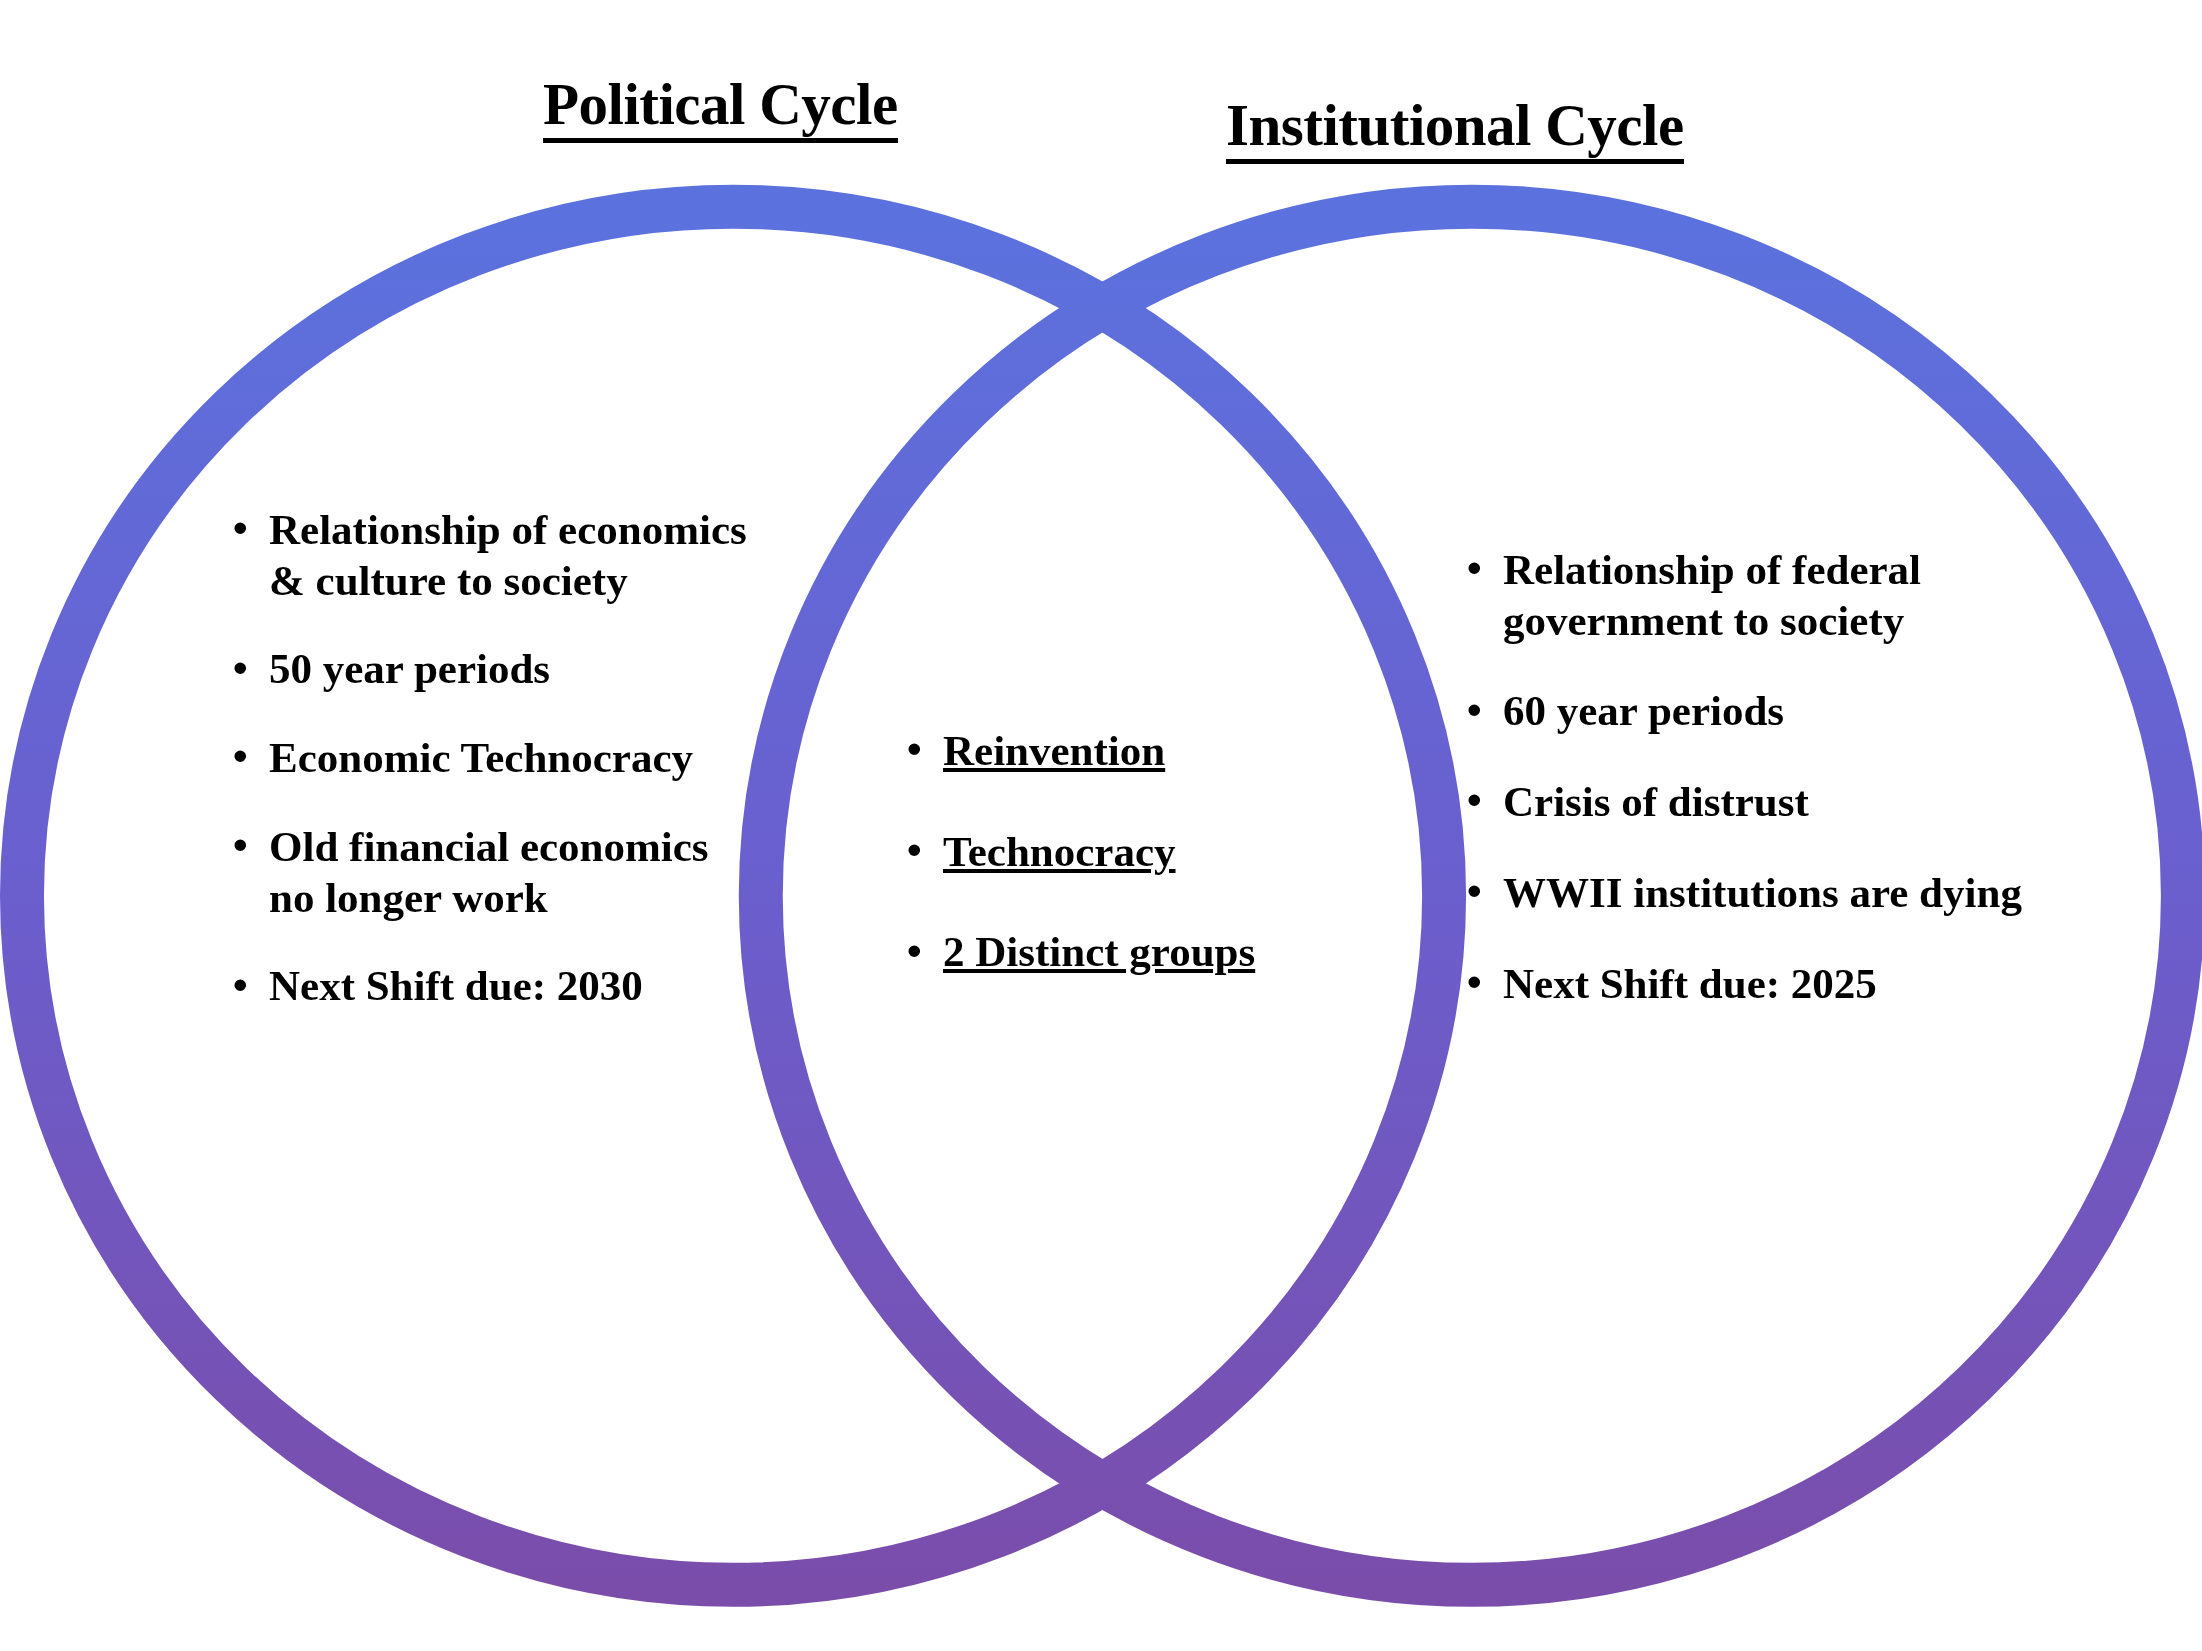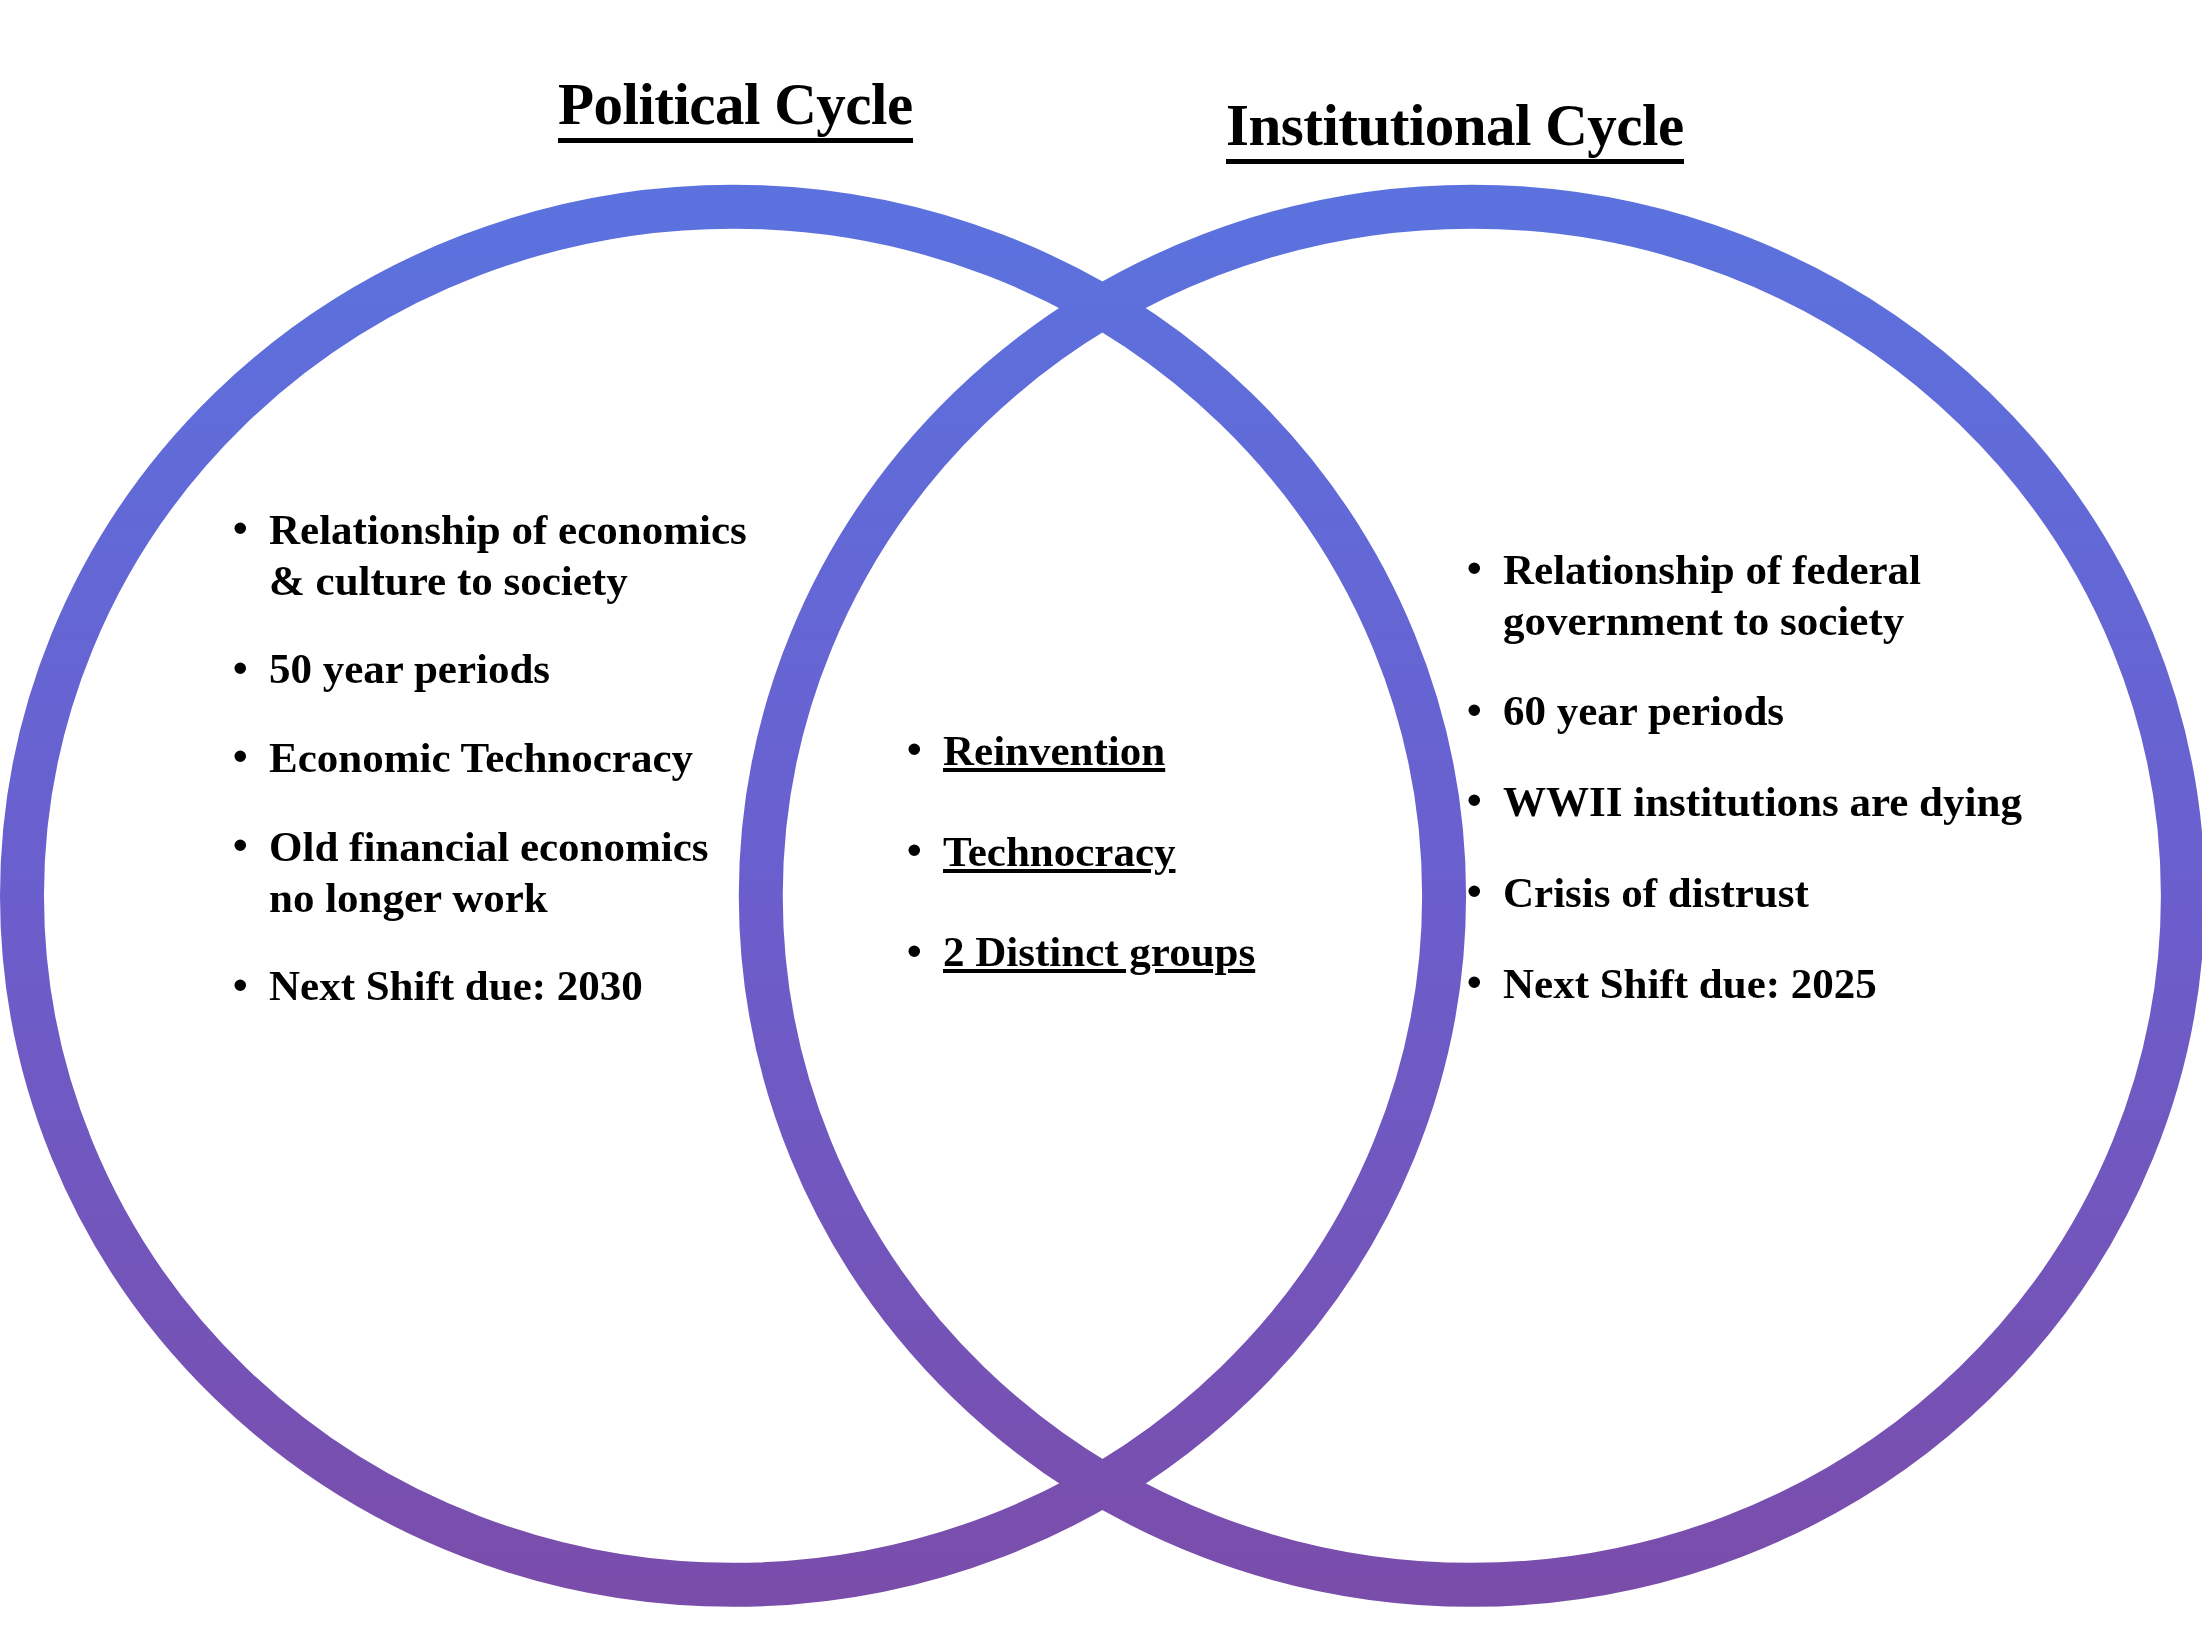--- a/index.html
+++ b/index.html
@@ -31,21 +31,21 @@
     line-height: 1;
     color: #000000;
     white-space: nowrap;
     letter-spacing: -0.5px;
   }
   .circle-title span.tx {
     border-bottom: 5.7px solid #000;
     padding-bottom: 3.8px;
     display: inline-block;
   }
-  #title-left  { left: 558px; top: 75px; }
+  #title-left  { left: 543px; top: 75px; }
   #title-right { left: 1226px; top: 96px; }
 
   
   #venn-svg {
     position: absolute;
     left: 0; top: 0;
     width: 2202px;
     height: 1652px;
     pointer-events: none;
   }
@@ -135,19 +135,19 @@
 
   <ul class="bullet-list" id="list-center">
     <li>Reinvention</li>
     <li>Technocracy</li>
     <li>2 Distinct groups</li>
   </ul>
 
   <ul class="bullet-list" id="list-right">
     <li>Relationship of federal government to society</li>
     <li>60 year periods</li>
+    <li>Crisis of distrust</li>
     <li>WWII institutions are dying</li>
-    <li>Crisis of distrust</li>
     <li>Next Shift due: 2025</li>
   </ul>
 
 </div>
 
 
 </body></html>

